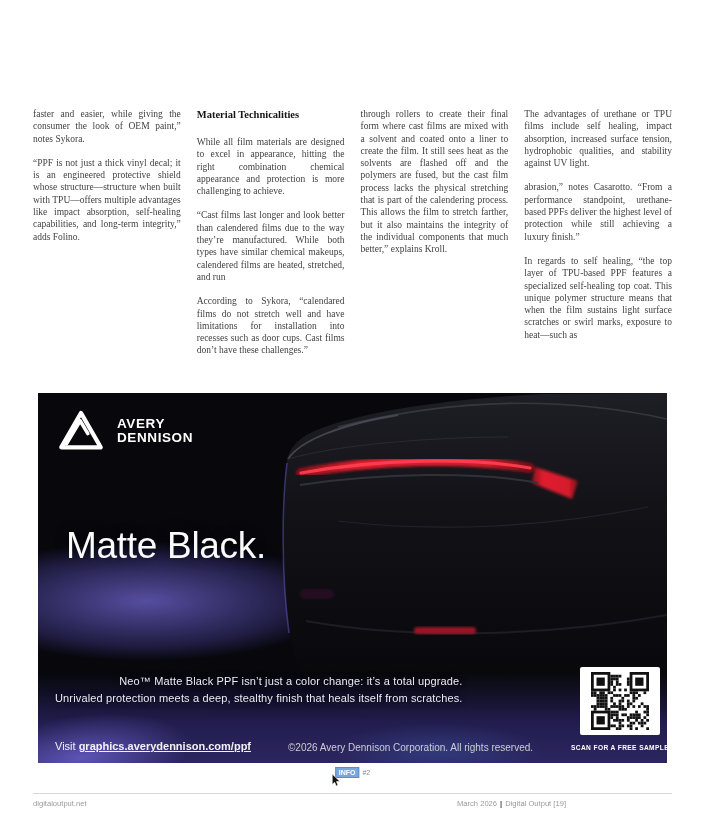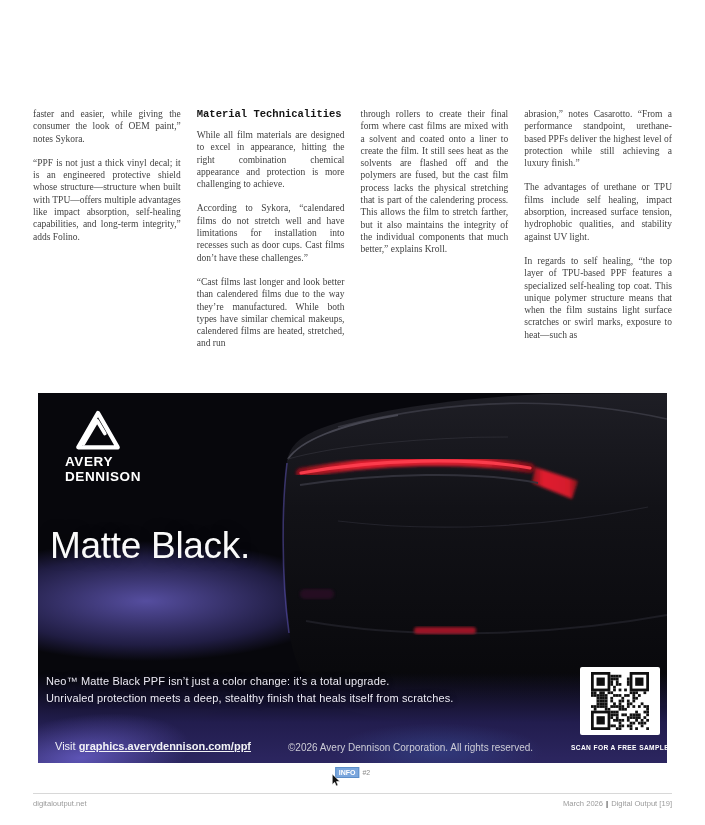--- a/index.html
+++ b/index.html
@@ -16,23 +16,23 @@
     display:flex; gap:16px;
   }
   .col { width:148px; }
   .col p {
     font-family:"Liberation Serif", serif;
     font-size:9.5px; line-height:12.3px; color:#3f3f3f;
     text-align:justify; margin-bottom:12px;
     hyphens:auto; -webkit-hyphens:auto;
   }
   .col h3 {
-    font-family:Liberation Mono, monospace;
+    font-family:Liberation Serif, serif;
     font-size:10.5px; line-height:13px; font-weight:bold; color:#141414;
-    margin-bottom:8px;
+    margin-bottom:15px;
   }
 
   
   .ad {
     position:absolute; left:38px; top:393px; width:629px; height:370px;
     background:#07070c; overflow:hidden;
   }
   .ad-glow-left {
     position:absolute; left:-60px; top:120px; width:480px; height:160px;
     background:radial-gradient(ellipse 55% 50% at 35% 55%, rgba(99,90,185,0.85), rgba(70,62,150,0.4) 55%, rgba(0,0,0,0) 75%);
@@ -45,32 +45,33 @@
     position:absolute; left:-40px; bottom:-10px; width:260px; height:110px;
     background:radial-gradient(ellipse 60% 55% at 30% 80%, rgba(110,100,210,0.75), rgba(0,0,0,0) 70%);
     transform:rotate(-8deg);
   }
   .ad-floor-streak2 {
     position:absolute; left:250px; bottom:-20px; width:300px; height:80px;
     background:radial-gradient(ellipse 50% 50% at 50% 60%, rgba(60,90,170,0.4), rgba(0,0,0,0) 70%);
   }
   .car-svg { position:absolute; left:0; top:0; }
 
-  .ad-logo { position:absolute; left:17px; top:14px; display:flex; align-items:center;flex-direction:column; }
+  .ad-logo { position:absolute; left:17px; top:14px; display:flex; align-items:center; }
   .ad-logo-text { margin-left:10px; color:#fff; font-weight:bold; font-size:13.5px; line-height:14.5px; letter-spacing:0.6px; }
 
   .ad-headline {
-    position:absolute; left:12px; top:132px; color:#fafafa;
+    position:absolute; left:28px; top:132px; color:#fafafa;
     font-size:37px; line-height:41px; font-weight:normal; letter-spacing:-0.3px;
     text-shadow:0 0 14px rgba(0,0,0,0.45);
   }
   .ad-body {
-    position:absolute; left:8px; top:280px; color:#eceaf4;
+    position:absolute; left:17px; top:280px; color:#eceaf4;
     font-size:11px; line-height:16.5px; letter-spacing:0.15px;
     text-shadow:0 0 6px rgba(0,0,0,0.6);
+    text-align:right;
   }
   .ad-visit { position:absolute; left:17px; top:347px; color:#f2f2f6; font-size:11px; }
   .ad-visit b { font-weight:bold;text-decoration:underline; }
   .ad-copy  { position:absolute; left:250px; top:349px; color:#cdccd6; font-size:10px;text-align:right; }
   .ad-qr {
     position:absolute; left:542px; top:274px; width:80px; height:68px;
     background:#fff; border-radius:2px; display:flex; align-items:center; justify-content:center;
   }
   .ad-qr svg { display:block; }
   .ad-qr-label {
@@ -85,45 +86,45 @@
   }
   .annotation .chip {
     background:#7aa6dd; color:#ffffff; padding:1px 3px; font-weight:bold;
     border:1px solid #5b8ec9;
   }
   .annotation .suffix { color:#8a8a8a; margin-left:3px; }
   .annotation .cursor { position:absolute; left:-4px; top:7px; }
 
   
   .footer-rule { position:absolute; left:33px; top:793px; width:639px; height:1px; background:#d8d8d8; }
-  .footer { position:absolute; left:33px; top:799px; width:639px; display:flex; justify-content:space-between; font-size:7.6px; color:#9b9b9b; }
+  .footer { position:absolute; left:33px; top:799px; width:533px; display:flex; justify-content:space-between; font-size:7.6px; color:#9b9b9b; }
   .footer .sep { font-weight:bold; color:#4a4a4a; margin:0 3px; }
 </style>
 </head>
 <body>
 
 <div class="page">
 
   <div class="article">
     <div class="col">
       <p>faster and easier, while giving the consumer the look of OEM paint,” notes Sykora.</p>
       <p>“PPF is not just a thick vinyl decal; it is an engineered protective shield whose structure—structure when built with TPU—offers multiple advantages like impact absorption, self-healing capabilities, and long-term integrity,” adds Folino.</p>
     </div>
     <div class="col">
       <h3>Material Technicalities</h3>
       <p>While all film materials are designed to excel in appearance, hitting the right combination chemical appearance and protection is more challenging to achieve.</p>
+      <p>“Cast films last longer and look better than calendered films due to the way they’re manufactured. While both types have similar chemical makeups, calendered films are heated, stretched, and run</p>
       <p>According to Sykora, “calendared films do not stretch well and have limitations for installation into recesses such as door cups. Cast films don’t have these challenges.”</p>
-      <p>“Cast films last longer and look better than calendered films due to the way they’re manufactured. While both types have similar chemical makeups, calendered films are heated, stretched, and run</p>
     </div>
     <div class="col">
       <p>through rollers to create their final form where cast films are mixed with a solvent and coated onto a liner to create the film. It still sees heat as the solvents are flashed off and the polymers are fused, but the cast film process lacks the physical stretching that is part of the calendering process. This allows the film to stretch farther, but it also maintains the integrity of the individual components that much better,” explains Kroll.</p>
     </div>
     <div class="col">
+      <p>The advantages of urethane or TPU films include self healing, impact absorption, increased surface tension, hydrophobic qualities, and stability against UV light.</p>
       <p>abrasion,” notes Casarotto. “From a performance standpoint, urethane-based PPFs deliver the highest level of protection while still achieving a luxury finish.”</p>
-      <p>The advantages of urethane or TPU films include self healing, impact absorption, increased surface tension, hydrophobic qualities, and stability against UV light.</p>
       <p>In regards to self healing, “the top layer of TPU-based PPF features a specialized self-healing top coat. This unique polymer structure means that when the film sustains light surface scratches or swirl marks, exposure to heat—such as</p>
     </div>
   </div>
 
   <div class="ad">
     <div class="ad-glow-left"></div>
 
     <svg class="car-svg" width="629" height="370" viewBox="0 0 629 370">
       <defs>
         <linearGradient id="bodyGrad" x1="0" y1="0" x2="0" y2="1">

